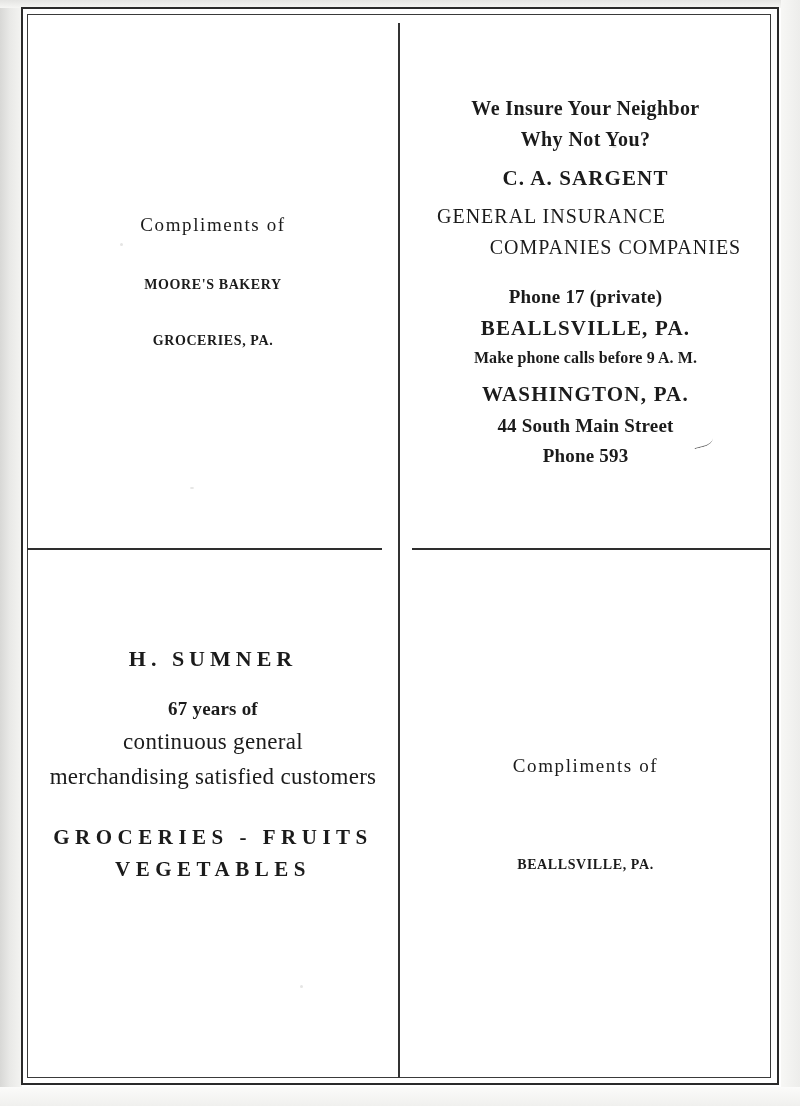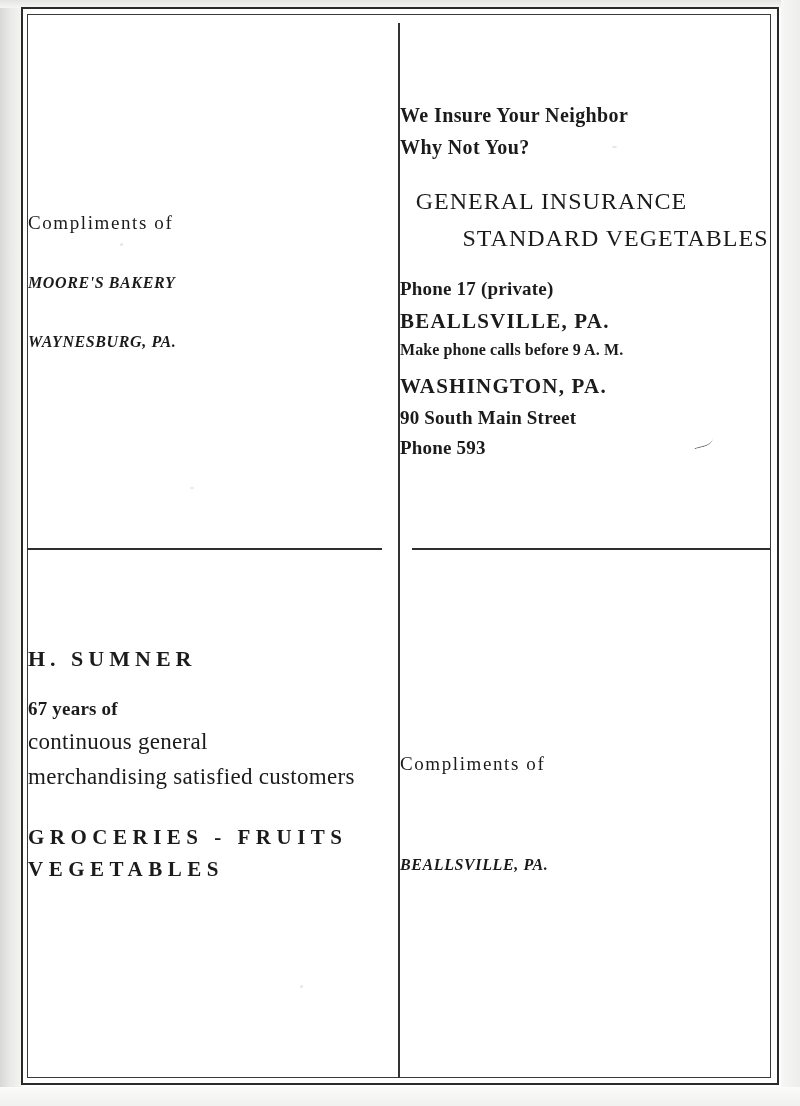--- a/index.html
+++ b/index.html
@@ -80,61 +80,60 @@
     width: 358px; height: 2px;
     background: #2e2e2e;
   }
 
   
   .quad {
     position: absolute;
     display: flex;
     flex-direction: column;
     justify-content: center;
-    align-items: flex-start;
+    align-items: center;
     text-align: center;
     box-sizing: border-box;
     border-radius: 16px;
   }
   #quad-top-left     { left: 28px;  top: 16px;  width: 370px; height: 532px; }
   #quad-top-right    { left: 400px; top: 16px;  width: 371px; height: 532px; }
   #quad-bottom-left  { left: 28px;  top: 550px; width: 370px; height: 428px; }
   #quad-bottom-right { left: 400px; top: 550px; width: 371px; height: 528px; }
 
   .ad-line { line-height: 1.18; white-space: nowrap; }
 
   
   .t-compliments {
     font-size: 19px;
     letter-spacing: 1.6px;
     font-weight: 400;
   }
   .t-name-bold {
-    font-size: 16px;
+    font-size: 14px;
     font-weight: 700;
     letter-spacing: 0.6px;
-    font-style: italic;
   }
   .t-name-bold-wide {
     font-size: 21px;
     font-weight: 700;
     letter-spacing: 1.2px;
   }
   .t-headline {
     font-size: 20px;
     font-weight: 700;
     letter-spacing: 0.4px;
   }
   .t-sargent {
     font-size: 21px;
     font-weight: 700;
     letter-spacing: 1.1px;
   }
   .t-big-light {
-    font-size: 24px;
+    font-size: 20px;
     font-weight: 400;
     letter-spacing: 1.0px;
   }
   .t-body-bold {
     font-size: 19px;
     font-weight: 700;
     letter-spacing: 0.2px;
   }
   .t-body {
     font-size: 16px;
@@ -204,42 +203,43 @@
   <div class="speckle" style="left:120px; top:243px; width:3px; height:3px;"></div>
   <div class="speckle" style="left:190px; top:487px; width:4px; height:2px;"></div>
   <div class="speckle" style="left:612px; top:146px; width:5px; height:2px;"></div>
   <div class="speckle" style="left:300px; top:985px; width:3px; height:3px;"></div>
 
   <div class="quad" id="quad-top-left">
     <div class="ad-line t-compliments">Compliments of</div>
     <div class="spacer-lg"></div>
     <div class="ad-line t-name-bold">MOORE'S BAKERY</div>
     <div class="spacer-lg"></div>
-    <div class="ad-line t-name-bold">WAYNESBURG, PA.</div>
+    <div class="ad-line t-name-bold">GROCERIES, PA.</div>
   </div>
 
   <div class="quad" id="quad-top-right">
     <div class="ad-line t-headline">We Insure Your Neighbor</div>
     <div class="spacer-xs"></div>
     <div class="ad-line t-headline">Why Not You?</div>
     <div class="spacer-sm"></div>
+    <div class="ad-line t-sargent">C. A. SARGENT</div>
     <div class="spacer-sm"></div>
     <div class="ad-line t-big-light offset-left">GENERAL INSURANCE</div>
     <div class="spacer-xs"></div>
-    <div class="ad-line t-big-light offset-right">STANDARD VEGETABLES</div>
+    <div class="ad-line t-big-light offset-right">COMPANIES COMPANIES</div>
     <div class="spacer-md"></div>
     <div class="ad-line t-body-bold">Phone 17 (private)</div>
     <div class="spacer-xs"></div>
     <div class="ad-line t-name-bold-wide">BEALLSVILLE, PA.</div>
     <div class="spacer-xs"></div>
     <div class="ad-line t-body">Make phone calls before 9 A. M.</div>
     <div class="spacer-sm"></div>
     <div class="ad-line t-name-bold-wide">WASHINGTON, PA.</div>
     <div class="spacer-xs"></div>
-    <div class="ad-line t-body-bold">90 South Main Street</div>
+    <div class="ad-line t-body-bold">44 South Main Street</div>
     <div class="spacer-xs"></div>
     <div class="ad-line t-body-bold">Phone 593</div>
   </div>
 
   <div class="pen-mark"></div>
 
   <div class="quad" id="quad-bottom-left">
     <div class="ad-line t-sumner">H. SUMNER</div>
     <div class="spacer-md"></div>
     <div class="ad-line t-body-bold">67 years of</div>

